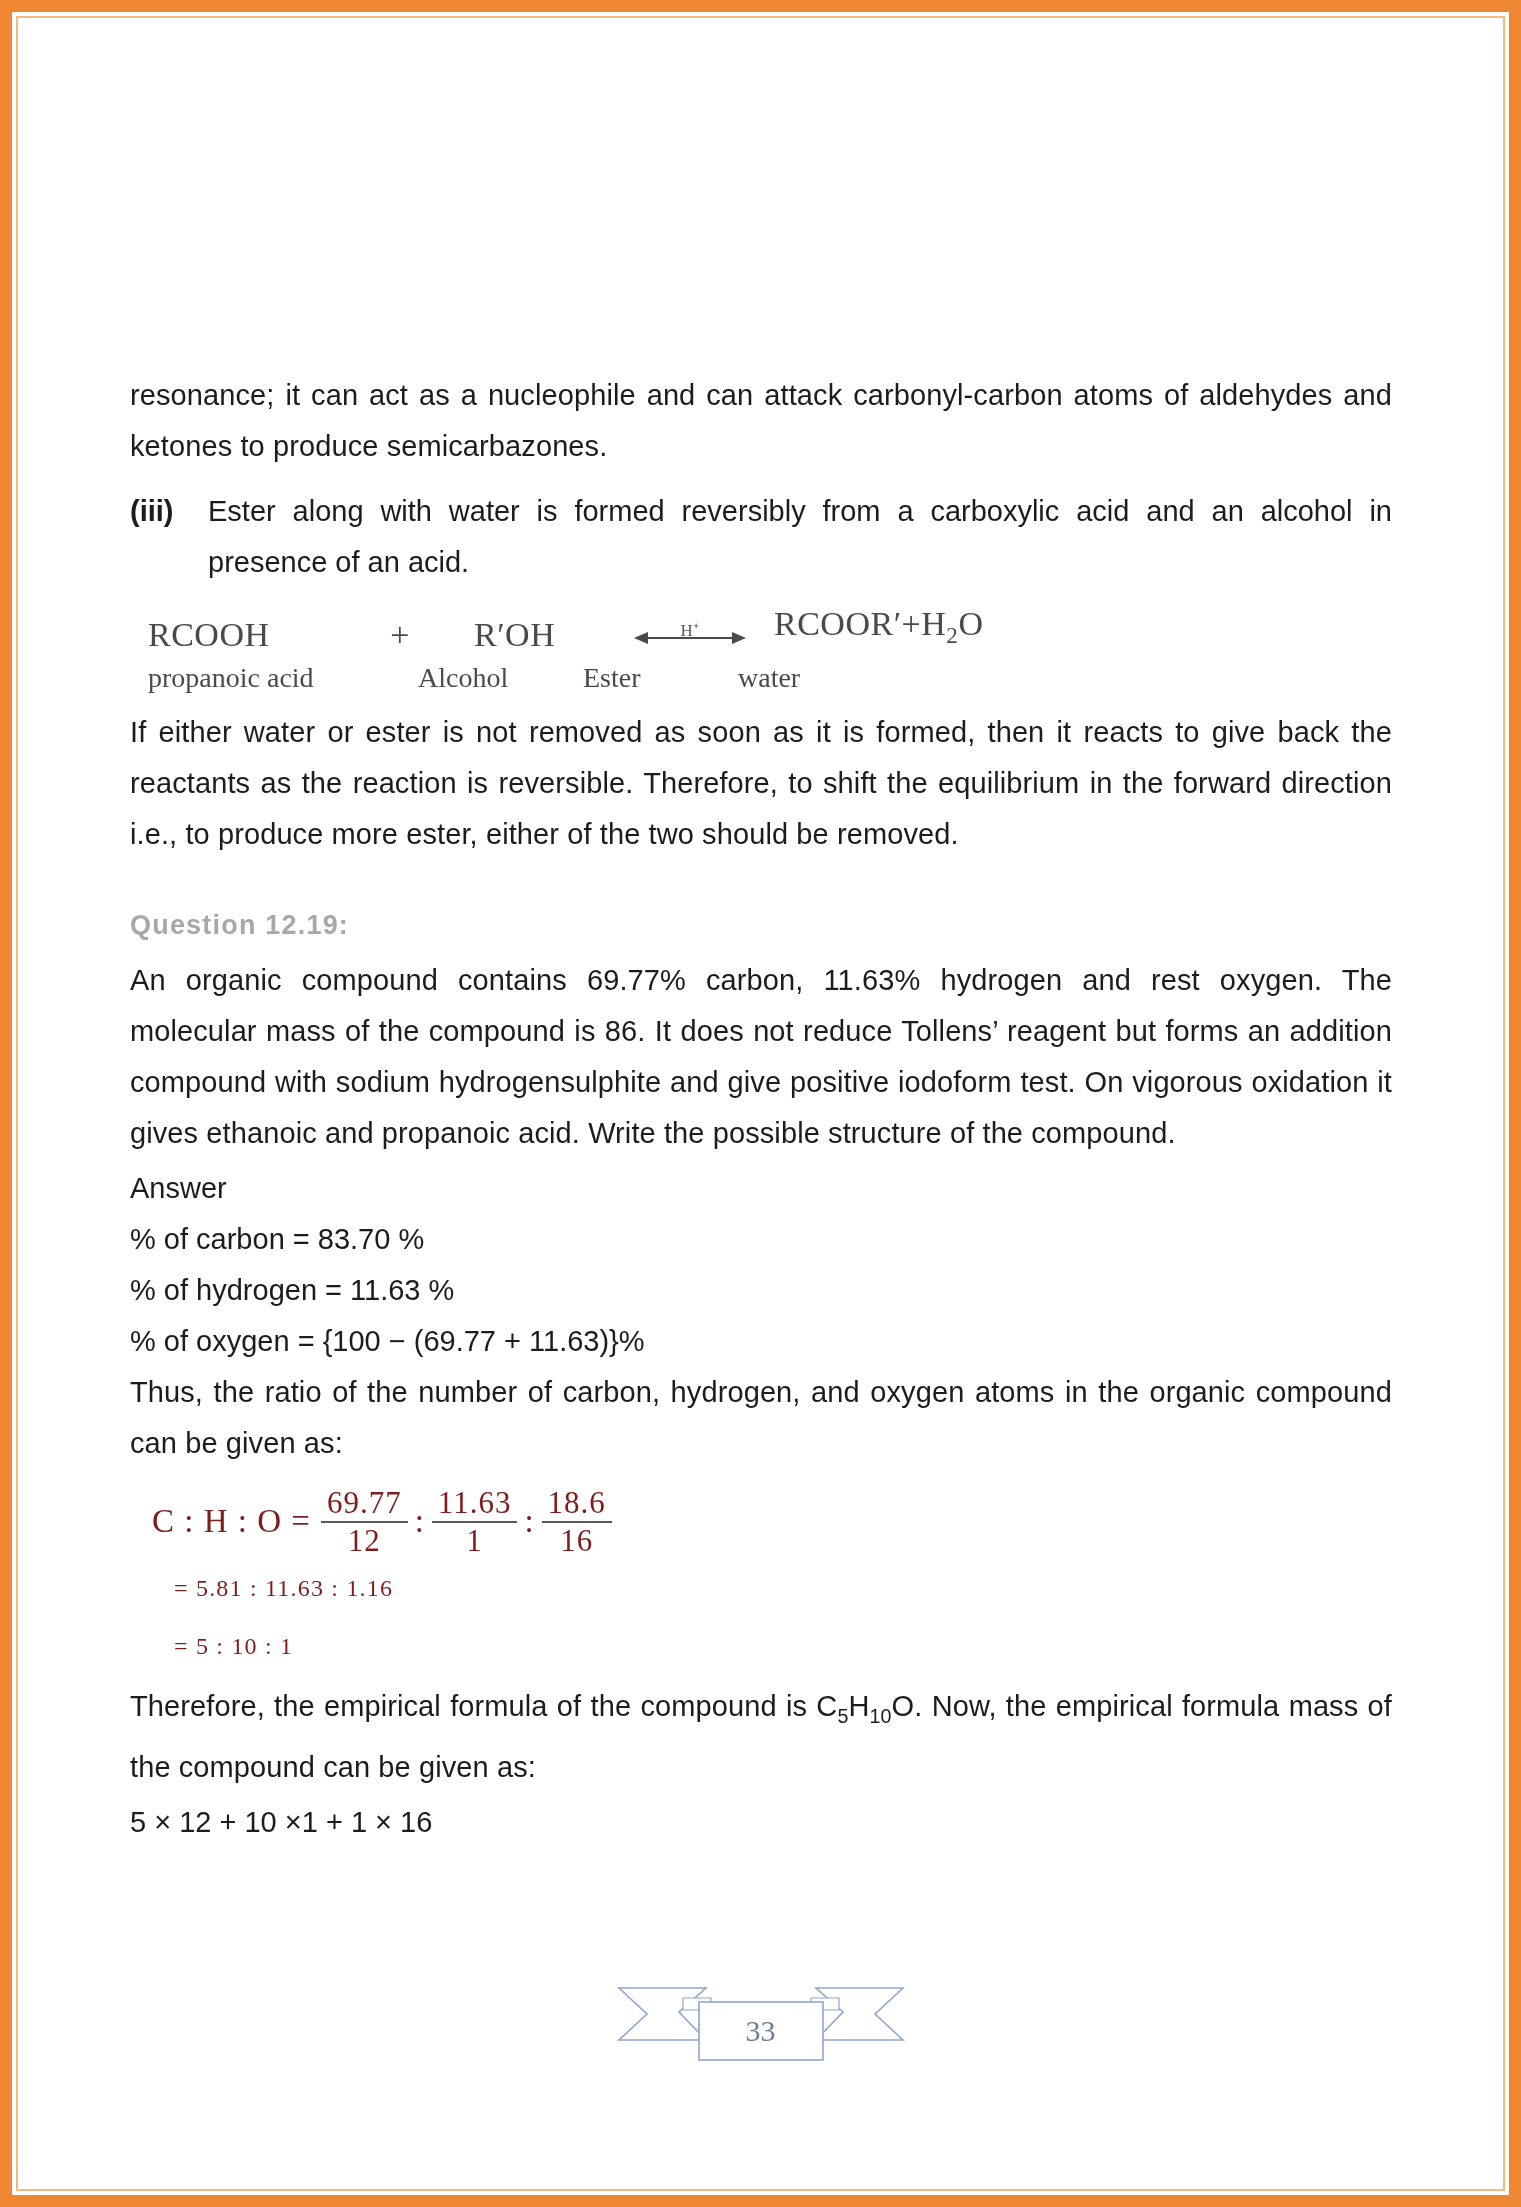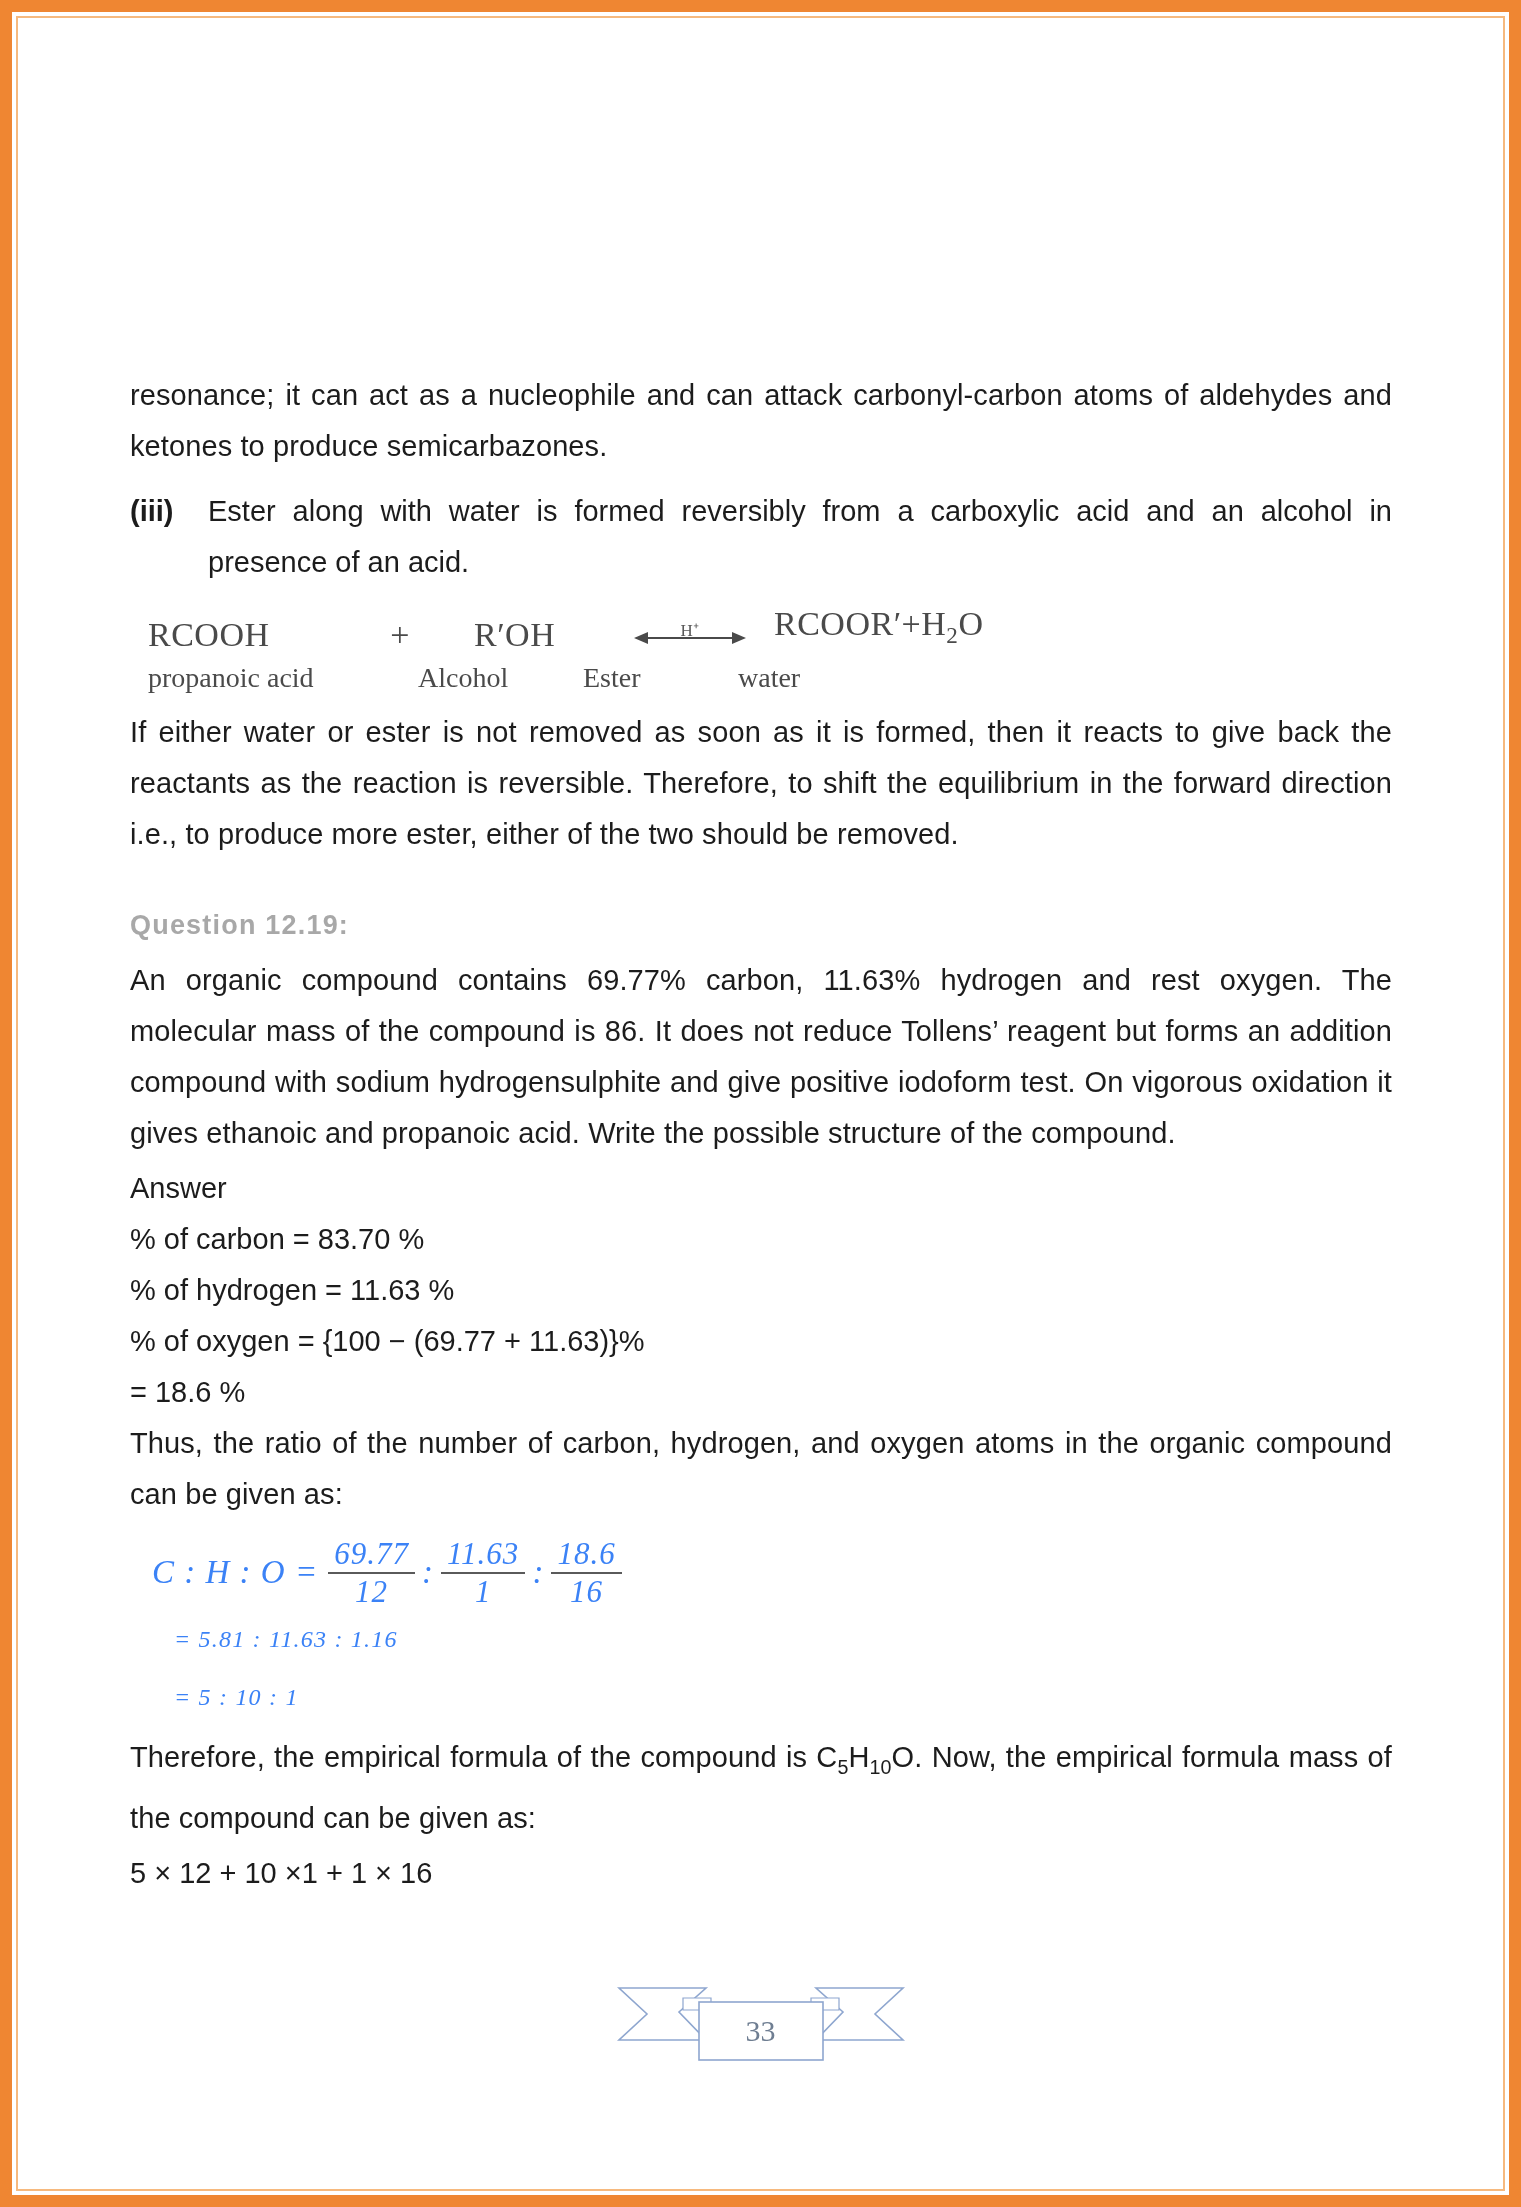--- a/index.html
+++ b/index.html
@@ -137,23 +137,22 @@
   .plain-line {
     font-size: 29px;
     line-height: 51px;
     color: #1c1c1c;
     margin: 0;
   }
 
   
   .math-block {
     font-family: "Liberation Serif", serif;
-    color: #3b82f6;
+    color: #7f1d1d;
     margin: 16px 0 6px 22px;
-    font-style: italic;
   }
   .ratio-line {
     display: flex;
     align-items: center;
     font-size: 33px;
     letter-spacing: 1px;
   }
   .ratio-lhs { white-space: nowrap; margin-right: 6px; }
   .frac {
     display: inline-flex;
@@ -260,21 +259,20 @@
     <p class="para last-line-left">If either water or ester is not removed as soon as it is formed, then it reacts to give back the reactants as the reaction is reversible. Therefore, to shift the equilibrium in the forward direction i.e., to produce more ester, either of the two should be removed.</p>
 
     <div class="question-heading">Question 12.19:</div>
 
     <p class="para last-line-left">An organic compound contains 69.77% carbon, 11.63% hydrogen and rest oxygen. The molecular mass of the compound is 86. It does not reduce Tollens’ reagent but forms an addition compound with sodium hydrogensulphite and give positive iodoform test. On vigorous oxidation it gives ethanoic and propanoic acid. Write the possible structure of the compound.</p>
 
     <div class="plain-line">Answer</div>
     <div class="plain-line">% of carbon = 83.70 %</div>
     <div class="plain-line">% of hydrogen = 11.63 %</div>
     <div class="plain-line">% of oxygen = {100 − (69.77 + 11.63)}%</div>
-    <div class="plain-line">= 18.6 %</div>
 
     <p class="para last-line-left">Thus, the ratio of the number of carbon, hydrogen, and oxygen atoms in the organic compound can be given as:</p>
 
     <div class="math-block">
       <div class="ratio-line">
         <span class="ratio-lhs">C : H : O =</span>
         <span class="frac">
           <span class="num">69.77</span>
           <span class="bar"></span>
           <span class="den">12</span>

